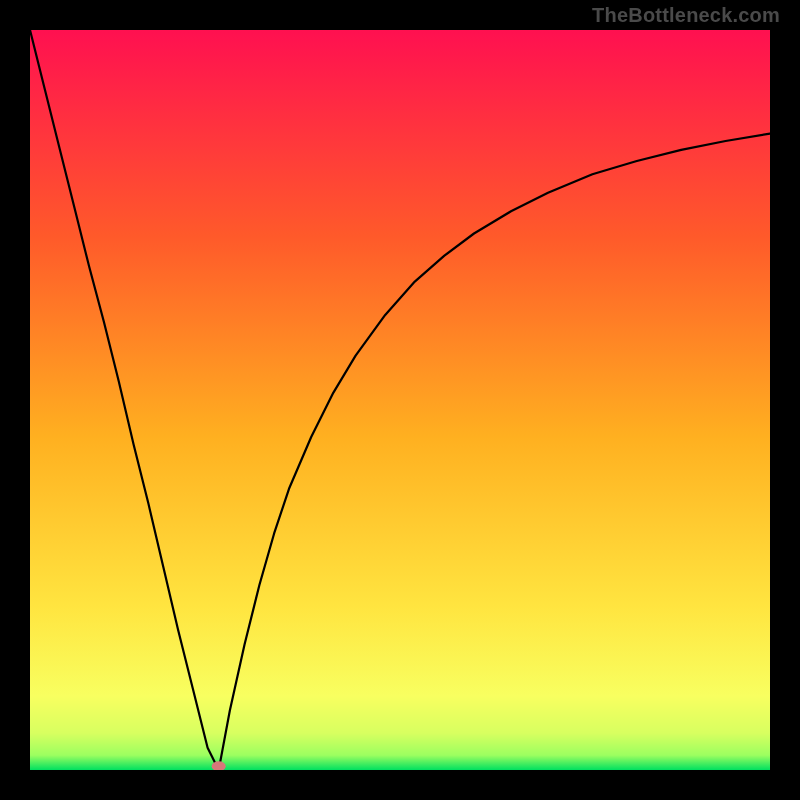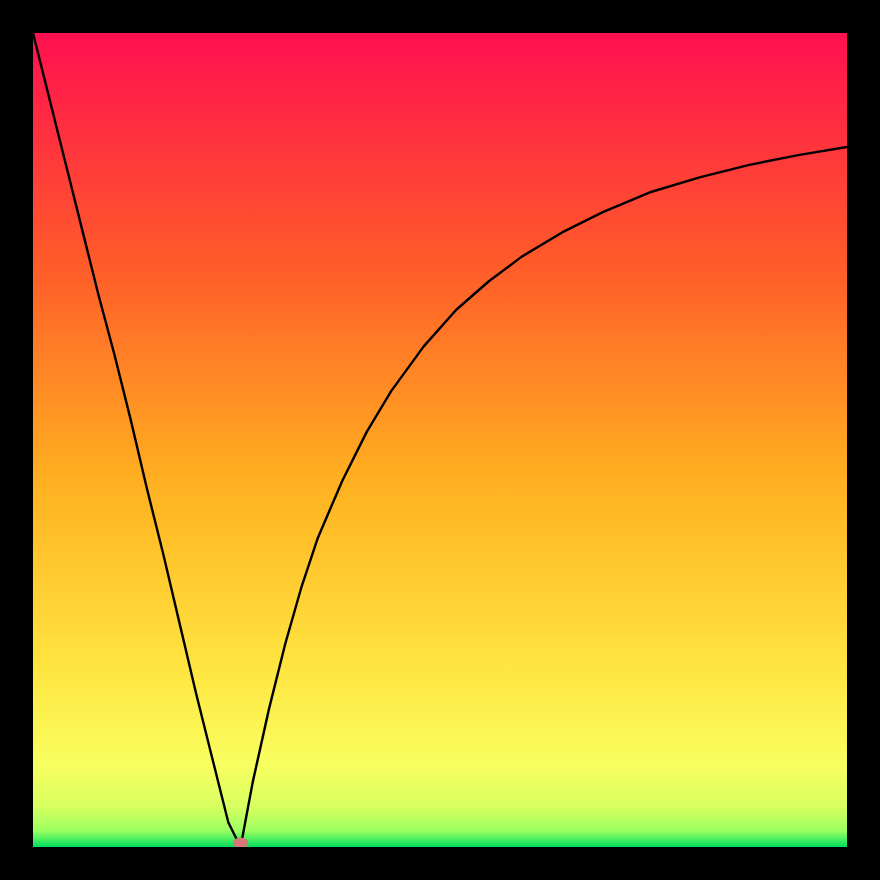--- a/index.html
+++ b/index.html
@@ -33,20 +33,21 @@
     top: 30px;
     width: 740px;
     height: 740px;
     display: block;
   }
 </style>
 </head>
 <body>
 
 <div class="frame">
+  <div class="watermark">TheBottleneck.com</div>
   <svg class="plot" viewBox="0 0 740 740">
     <defs>
       <linearGradient id="bg-grad" x1="0" y1="0" x2="0" y2="1">
         <stop id="g-top" offset="0%" stop-color="#ff1050"></stop>
         <stop id="g-q1" offset="28%" stop-color="#ff5a2a"></stop>
         <stop id="g-mid" offset="55%" stop-color="#ffb020"></stop>
         <stop id="g-q3" offset="78%" stop-color="#ffe540"></stop>
         <stop id="g-b1" offset="90%" stop-color="#f8ff60"></stop>
         <stop id="g-b2" offset="95%" stop-color="#d8ff60"></stop>
         <stop id="g-b3" offset="98%" stop-color="#9cff60"></stop>

